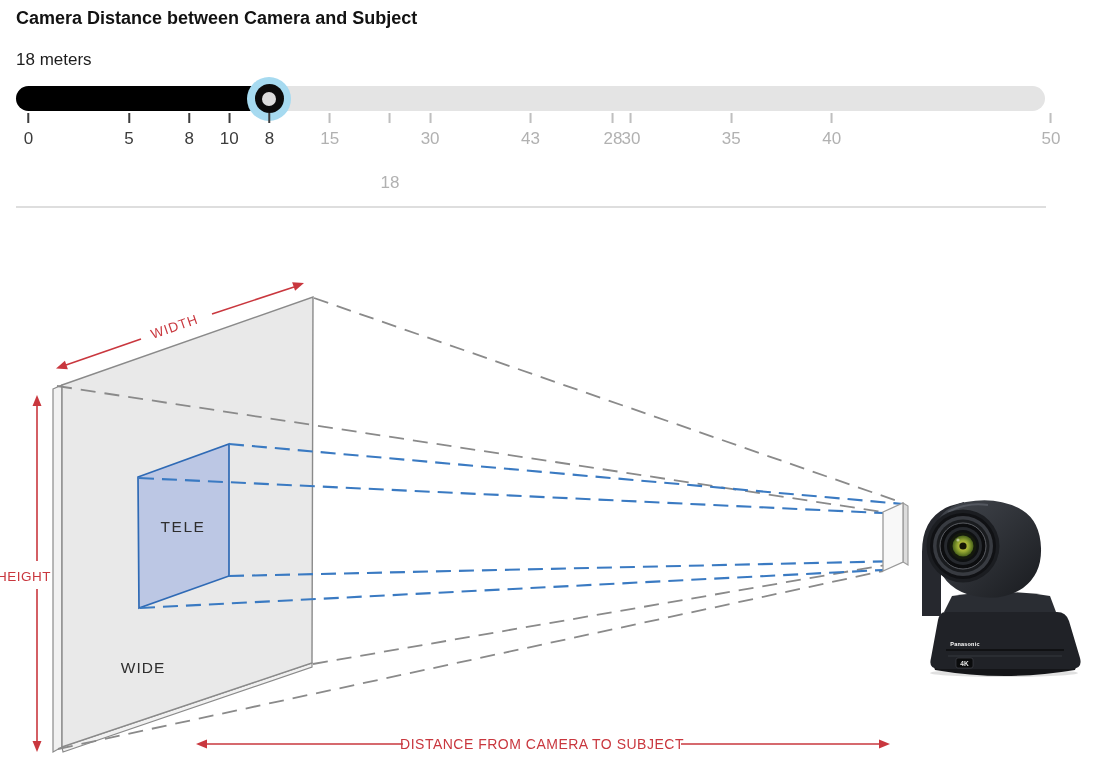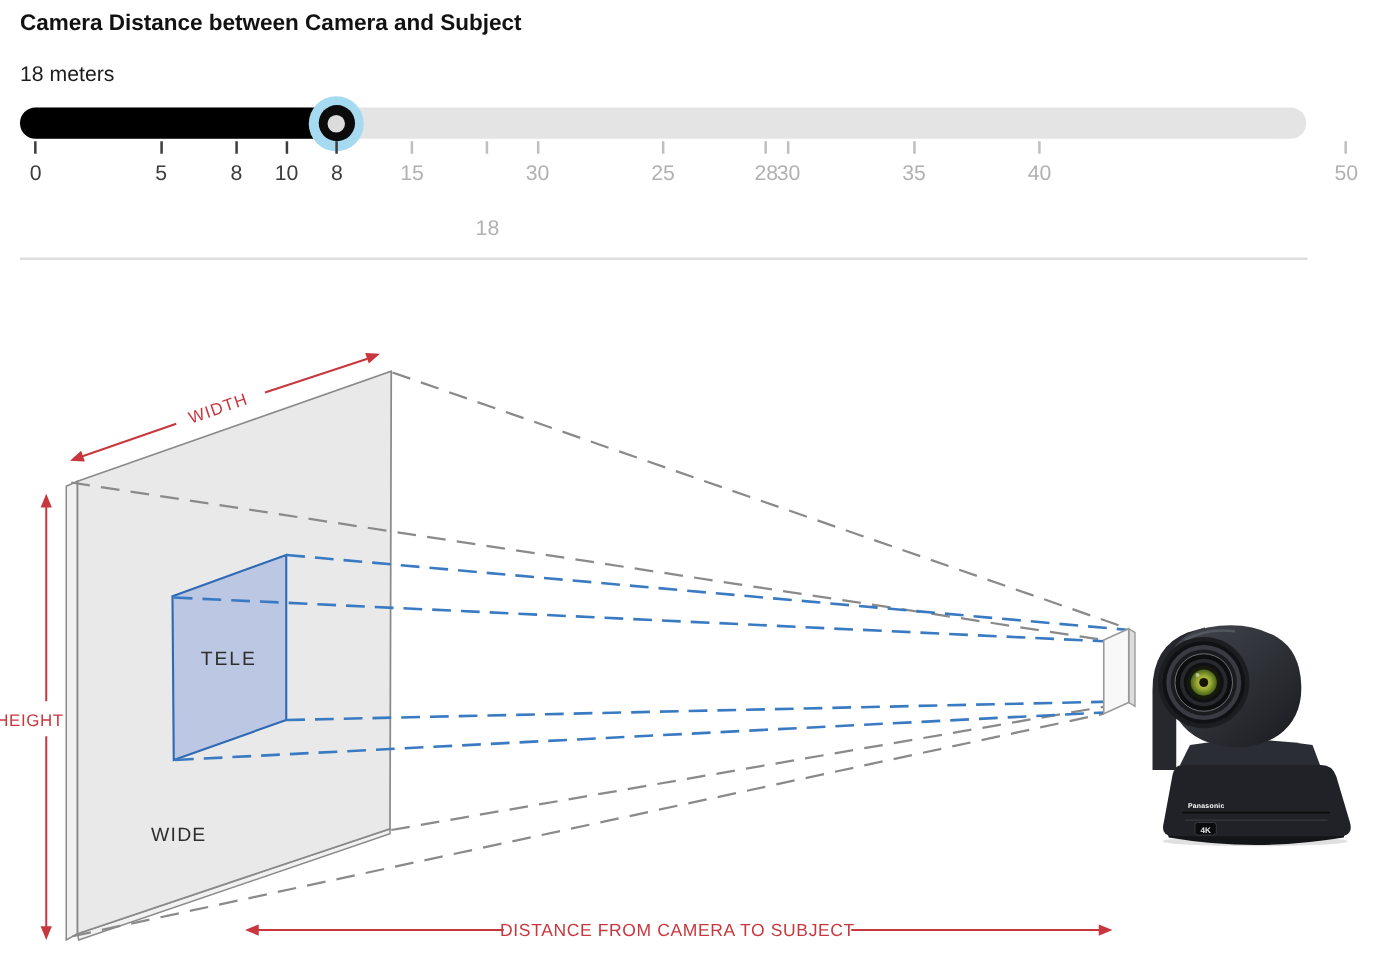--- a/index.html
+++ b/index.html
@@ -114,39 +114,39 @@
     <div class="tick" style="left: 373.94px; gap: 44px;">
       <span class="tick-mark"></span>
       <span class="tick-label">18</span>
     </div>
     <div class="tick" style="left: 414.1px;">
       <span class="tick-mark"></span>
       <span class="tick-label">30</span>
     </div>
     <div class="tick" style="left: 514.5px;">
       <span class="tick-mark"></span>
-      <span class="tick-label">25</span>
+      <span class="tick-label">43</span>
     </div>
     <div class="tick" style="left: 597px;">
       <span class="tick-mark"></span>
       <span class="tick-label">28</span>
     </div>
     <div class="tick" style="left: 614.9px; text-align: right;">
       <span class="tick-mark"></span>
       <span class="tick-label">30</span>
     </div>
     <div class="tick" style="left: 715.3px;">
       <span class="tick-mark"></span>
       <span class="tick-label">35</span>
     </div>
     <div class="tick" style="left: 815.7px;">
       <span class="tick-mark"></span>
       <span class="tick-label">40</span>
     </div>
-    <div class="tick" style="left: 1061px;">
+    <div class="tick" style="left: 1035px;">
       <span class="tick-mark"></span>
       <span class="tick-label">50</span>
     </div>
   </div>
 
 <div class="divider"></div>
 
 <svg class="diagram" width="1100" height="565" viewBox="0 208 1100 565" xmlns="http://www.w3.org/2000/svg">
   <defs>
     <linearGradient id="gradHead" x1="0" y1="0" x2="1" y2="1">

